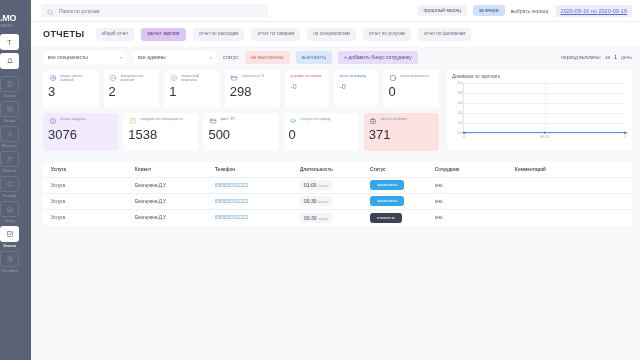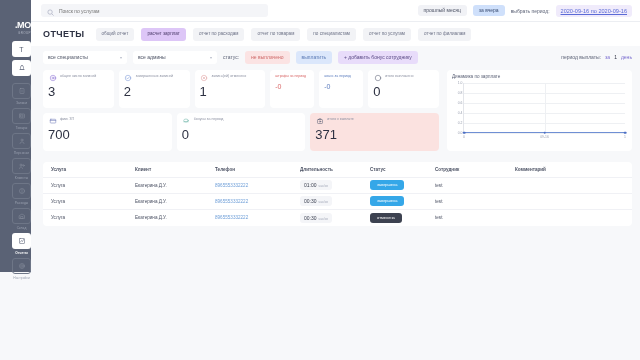--- a/index.html
+++ b/index.html
@@ -6,24 +6,24 @@
   html, body {
     width: 640px; height: 360px;
     background: #ffffff;
     font-family: "Liberation Sans", sans-serif;
     overflow: hidden;
   }
   #app { position: relative; width: 640px; height: 360px; display: flex; background: #f7f8fa; }
 
   
   .sidebar {
-    width: 31px; height: 272px;
+    width: 31px; height: 360px;
     background: #5a6275;
-    display: flex; flex-direction: column; align-items: flex-end;
-    padding-top: 20px;
+    display: flex; flex-direction: column; align-items: flex-start;
+    padding-top: 13px;
     flex: 0 0 31px;
   }
   .logo { font-size: 9px; font-weight: bold; color: #ffffff; letter-spacing: -0.3px; margin-bottom: 1px; }
   .logo-sub { font-size: 3px; color: #aeb4c2; letter-spacing: 0.4px; margin-bottom: 6px; }
   .nav-tile {
     width: 19px; height: 16px; border-radius: 3px;
     display: flex; align-items: center; justify-content: center;
     margin-bottom: 1px;
   }
   .nav-tile.white { background: #ffffff; }
@@ -349,20 +349,32 @@
                     <svg width="8" height="8" viewBox="0 0 16 16" fill="none" stroke="#e0a0a0" stroke-width="1.1" stroke-linecap="round" stroke-linejoin="round">
                       <circle cx="8" cy="8" r="5.5"></circle>
                       <line x1="6" y1="6" x2="10" y2="10"></line>
                       <line x1="10" y1="6" x2="6" y2="10"></line>
                     </svg>
                   </span>
                   <div class="card-label">запись(ей) отменено</div>
                 </div>
                 <div class="card-val">1</div>
               </div>
+              <div class="card">
+                <div class="card-top">
+                  <span class="card-ico">
+                    <svg width="8" height="8" viewBox="0 0 16 16" fill="none" stroke="#6f7ab8" stroke-width="1.1" stroke-linecap="round" stroke-linejoin="round">
+                      <rect x="2.5" y="4.5" width="11" height="7.5" rx="1.2"></rect>
+                      <line x1="2.5" y1="7" x2="13.5" y2="7"></line>
+                    </svg>
+                  </span>
+                  <div class="card-label">зарплата в %</div>
+                </div>
+                <div class="card-val">298</div>
+              </div>
               <div class="card narrow">
                 <div class="card-top">
                   <div class="card-label lab-red">штрафы за период</div>
                 </div>
                 <div class="card-val sm red">-0</div>
               </div>
               <div class="card narrow">
                 <div class="card-top">
                   <div class="card-label lab-blue">аванс за период</div>
                 </div>
@@ -375,31 +387,55 @@
                       <circle cx="8" cy="8" r="5.5"></circle>
                       <text x="8" y="10.6" font-size="7" text-anchor="middle" stroke="none">S</text>
                     </svg>
                   </span>
                   <div class="card-label">итого выплачено</div>
                 </div>
                 <div class="card-val">0</div>
               </div>
             </div>
           <div class="card-row" id="card-row-2">
+              <div class="card violet">
+                <div class="card-top">
+                  <span class="card-ico">
+                    <svg width="8" height="8" viewBox="0 0 16 16" fill="none" stroke="#8b6fd4" stroke-width="1.1" stroke-linecap="round" stroke-linejoin="round">
+                      <circle cx="8" cy="8" r="5.5"></circle>
+                      <line x1="8" y1="5" x2="8" y2="11"></line>
+                    </svg>
+                  </span>
+                  <div class="card-label">общая выручка</div>
+                </div>
+                <div class="card-val">3076</div>
+              </div>
+              <div class="card">
+                <div class="card-top">
+                  <span class="card-ico">
+                    <svg width="8" height="8" viewBox="0 0 16 16" fill="none" stroke="#d7c06a" stroke-width="1.1" stroke-linecap="round" stroke-linejoin="round">
+                      <path d="M4 3h8v10l-2-1-2 1-2-1-2 1z"></path>
+                      <line x1="6" y1="6" x2="10" y2="6"></line>
+                    </svg>
+                  </span>
+                  <div class="card-label">средний чек специалиста</div>
+                </div>
+                <div class="card-val">1538</div>
+              </div>
               <div class="card">
                 <div class="card-top">
                   <span class="card-ico">
                     <svg width="8" height="8" viewBox="0 0 16 16" fill="none" stroke="#6f7ab8" stroke-width="1.1" stroke-linecap="round" stroke-linejoin="round">
                       <rect x="2.5" y="4.5" width="11" height="7.5" rx="1.2"></rect>
                       <line x1="2.5" y1="7" x2="13.5" y2="7"></line>
                     </svg>
                   </span>
                   <div class="card-label">фикс ЗП</div>
                 </div>
-                <div class="card-val">700</div>
+                <div class="card-val">500</div>
               </div>
               <div class="card">
                 <div class="card-top">
                   <span class="card-ico">
                     <svg width="8" height="8" viewBox="0 0 16 16" fill="none" stroke="#6fb5a8" stroke-width="1.1" stroke-linecap="round" stroke-linejoin="round">
                       <ellipse cx="8" cy="7" rx="4.5" ry="3"></ellipse>
                       <line x1="3.5" y1="9.5" x2="12.5" y2="9.5"></line>
                     </svg>
                   </span>
                   <div class="card-label">бонусы за период</div>

